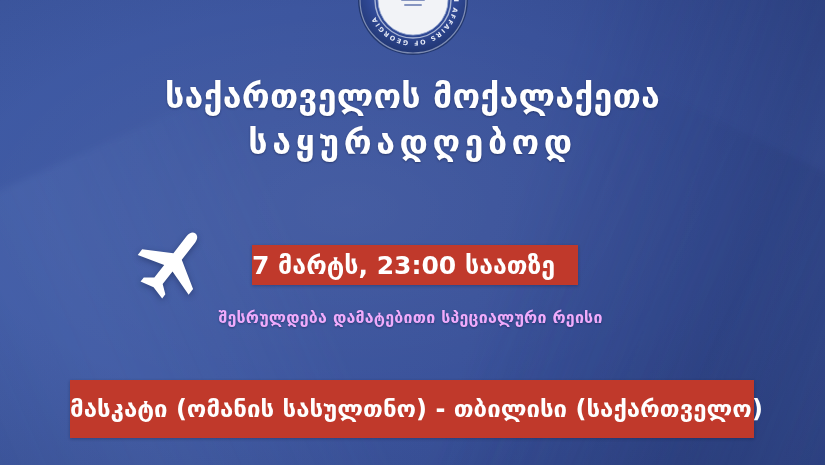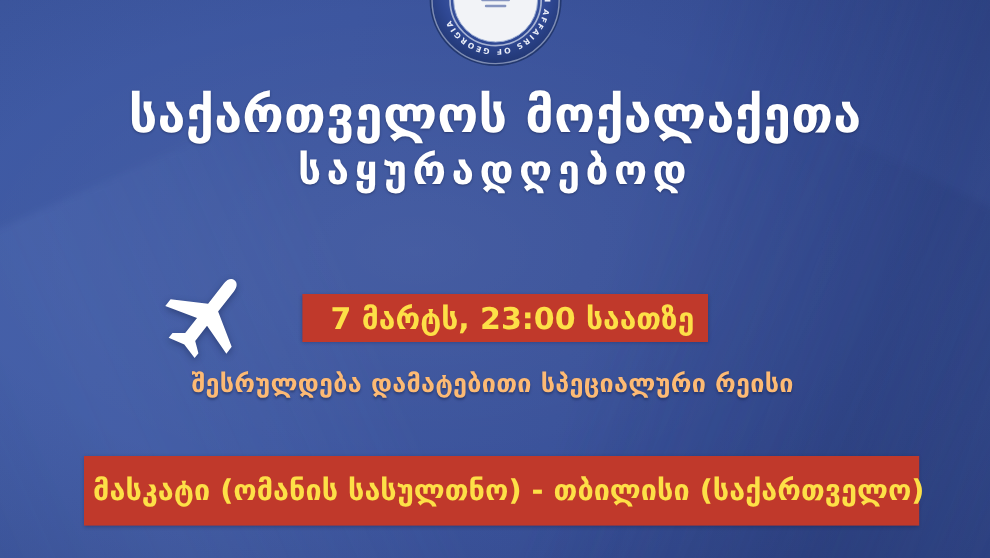--- a/index.html
+++ b/index.html
@@ -91,21 +91,21 @@
   
   .title-block {
     position: absolute;
     top: 74px;
     left: 0;
     right: 0;
     text-align: center;
   }
   .title-line1 {
     color: #ffffff;
-    font-size: 42px;
+    font-size: 34px;
     line-height: 44px;
     font-weight: 700;
     letter-spacing: 0.2px;
     text-shadow: 0 1px 2px rgba(10,20,55,0.45);
     white-space: nowrap;
   }
   .title-line2 {
     color: #ffffff;
     font-size: 34px;
     line-height: 48px;
@@ -122,28 +122,26 @@
     top: 218px;
     width: 96px;
     height: 96px;
   }
   .plane svg { display: block; filter: drop-shadow(0 2px 3px rgba(10,20,55,0.38)); }
 
   
   .banner {
     position: absolute;
     background: #c0392b;
-    color: #fde047;
+    color: #ffffff;
     font-weight: 700;
     display: flex;
     align-items: center;
-    justify-content: center;
     white-space: nowrap;
     box-shadow: 0 1px 3px rgba(10,20,55,0.30);
-    padding-left: 12px;
   }
   .banner-date {
     left: 252px;
     top: 245px;
     width: 326px;
     height: 40px;
     font-size: 25px;
   }
   .banner-route {
     left: 70px;
@@ -153,22 +151,22 @@
     font-size: 24px;
   }
 
   
   .subline {
     position: absolute;
     left: 0;
     right: 4px;
     top: 308px;
     text-align: center;
-    color: #fdba74;
-    font-size: 21px;
+    color: #f0abfc;
+    font-size: 16px;
     font-weight: 700;
     letter-spacing: 0.2px;
     text-shadow: 0 1px 2px rgba(10,20,55,0.40);
     white-space: nowrap;
   }
 </style>
 </head>
 <body>
 
 <div id="poster">

